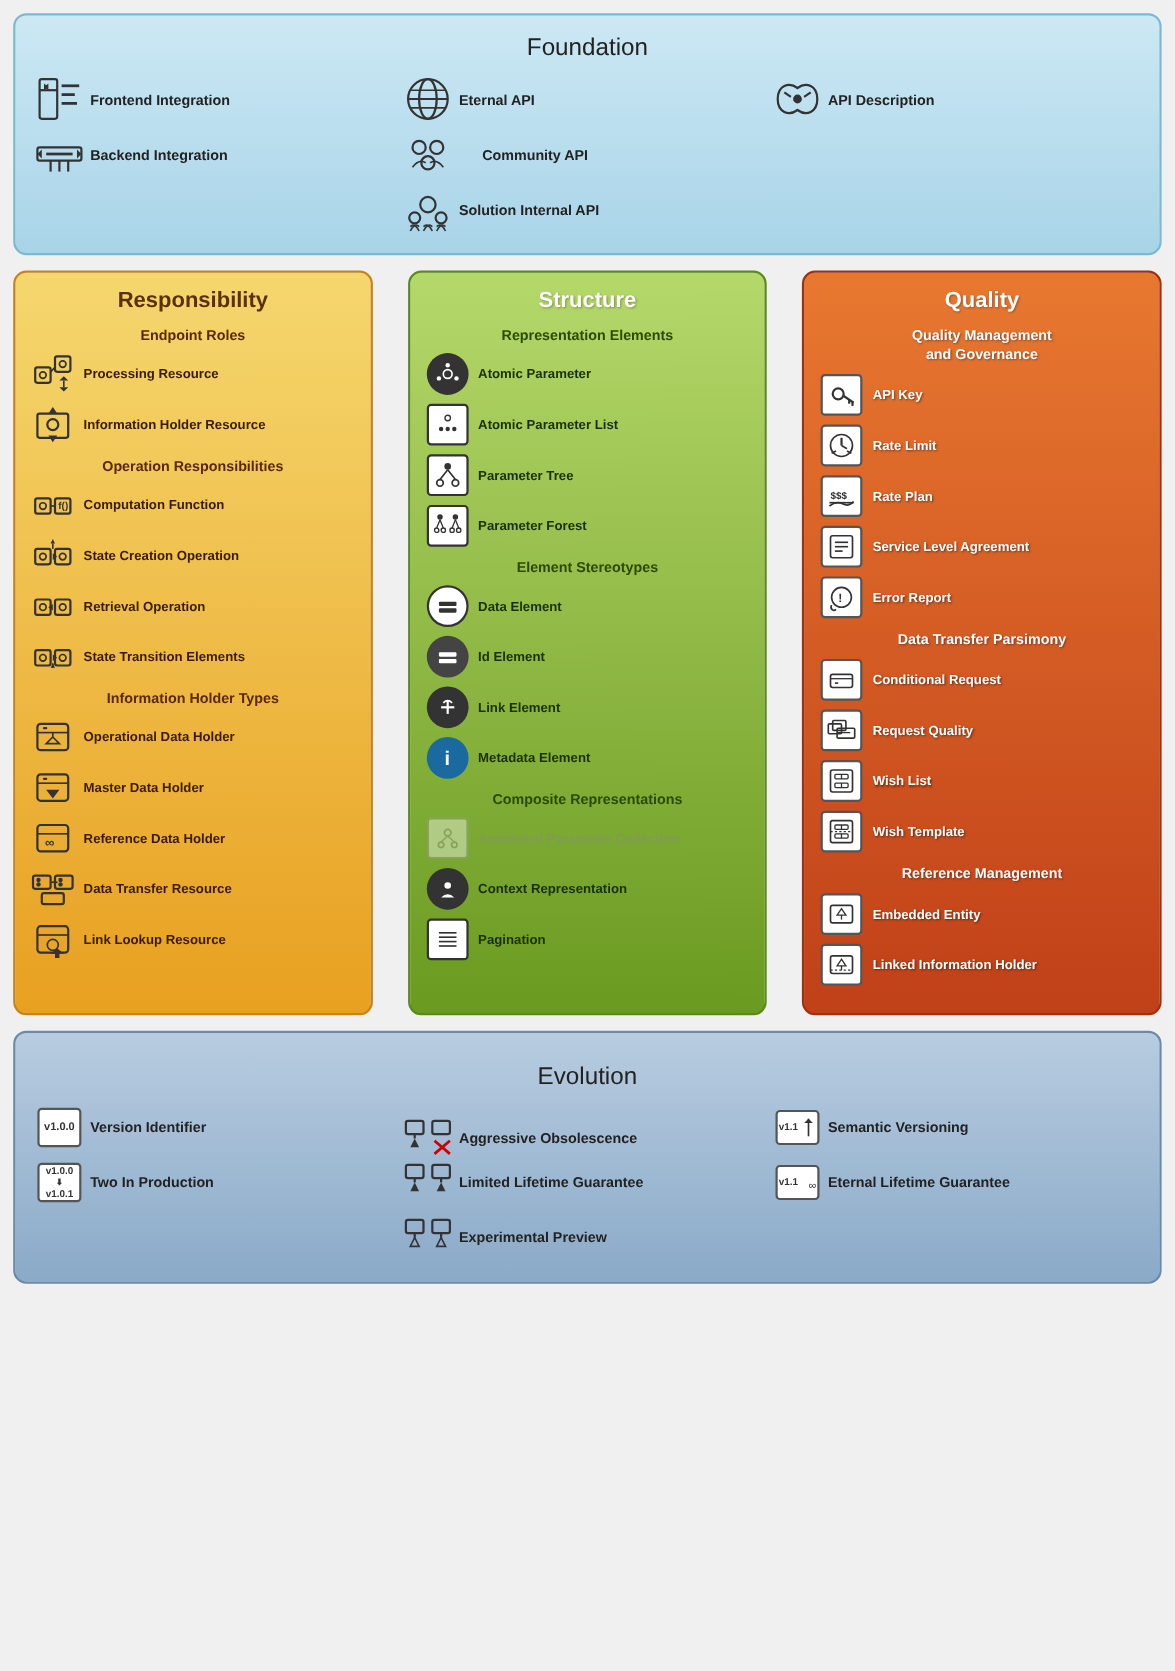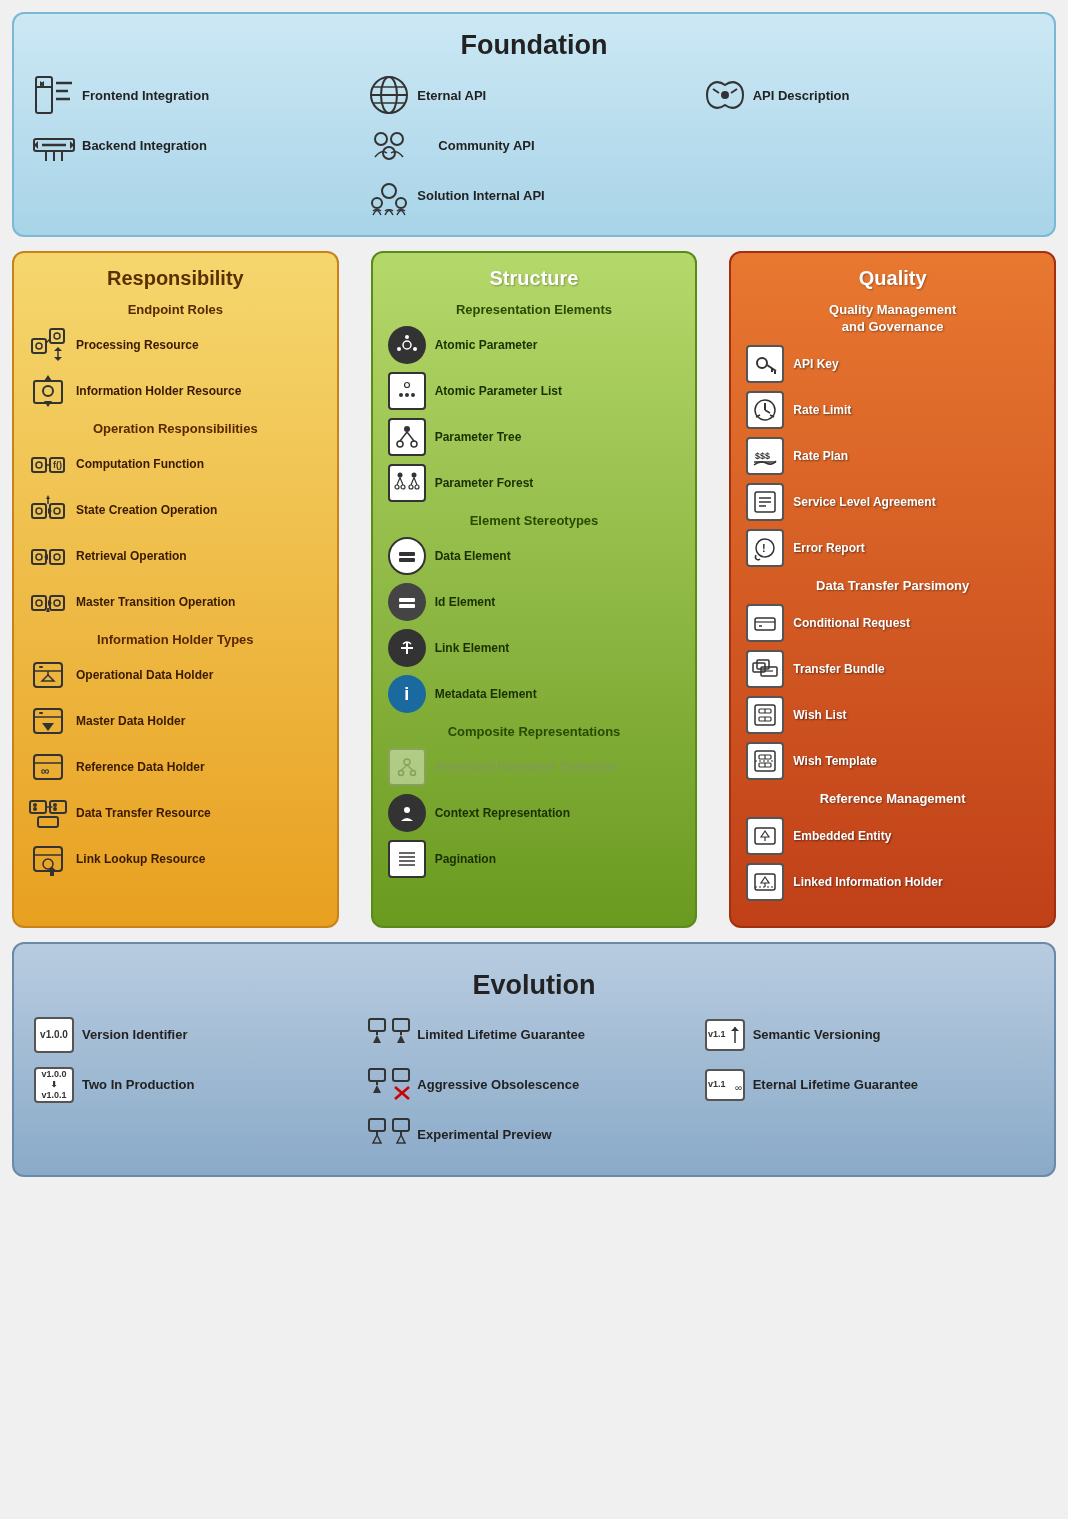--- a/index.html
+++ b/index.html
@@ -19,22 +19,22 @@
 
     
     .foundation-box {
       background: linear-gradient(180deg, #cce8f4 0%, #a8d4e8 100%);
       border: 2px solid #7ab8d4;
       border-radius: 12px;
       padding: 16px 20px 20px;
     }
     .section-title {
       text-align: center;
-      font-size: 27px;
-      font-weight: 700;
+      font-size: 22px;
+      font-weight: 400;
       margin-bottom: 14px;
       color: #222;
     }
     .foundation-grid {
       display: grid;
       grid-template-columns: 1fr 1fr 1fr;
       gap: 10px 6px;
     }
     .item-row {
       display: flex;
@@ -337,21 +337,21 @@
           <svg width="40" height="40" viewBox="0 0 40 40">
             <rect x="4" y="14" width="14" height="14" rx="2" fill="none" stroke="#333" stroke-width="2"></rect>
             <circle cx="11" cy="21" r="3" fill="none" stroke="#333" stroke-width="1.5"></circle>
             <rect x="22" y="14" width="14" height="14" rx="2" fill="none" stroke="#333" stroke-width="2"></rect>
             <circle cx="29" cy="21" r="3" fill="none" stroke="#333" stroke-width="1.5"></circle>
             <polygon points="20,18 24,21 20,24" fill="#333"></polygon>
             <polygon points="20,26 22,30 18,30" fill="#333"></polygon>
             <line x1="20" y1="26" x2="20" y2="30" stroke="#333" stroke-width="1.5"></line>
           </svg>
         </div>
-        <span class="col-item-label">Master Transition Operation</span>
+        <span class="col-item-label">State Transition Elements</span>
       </div>
 
       <div class="subsection-title">Information Holder Types</div>
 
       <div class="col-item">
         <div class="col-icon">
           <svg width="40" height="40" viewBox="0 0 40 40">
             <rect x="6" y="8" width="28" height="24" rx="3" fill="none" stroke="#333" stroke-width="2"></rect>
             <path d="M6,16 L34,16" stroke="#333" stroke-width="1.5"></path>
             <path d="M12,12 L14,12" stroke="#333" stroke-width="2" stroke-linecap="round"></path>
@@ -670,21 +670,21 @@
         <div class="col-icon">
           <div style="width:38px;height:38px;background:#fff;border:2px solid #555;border-radius:4px;display:flex;align-items:center;justify-content:center;">
             <svg width="28" height="28" viewBox="0 0 28 28">
               <rect x="2" y="8" width="12" height="9" rx="1" fill="none" stroke="#333" stroke-width="1.5"></rect>
               <rect x="6" y="5" width="12" height="9" rx="1" fill="none" stroke="#333" stroke-width="1.5"></rect>
               <rect x="10" y="12" width="16" height="9" rx="1" fill="none" stroke="#333" stroke-width="1.5"></rect>
               <line x1="10" y1="16" x2="22" y2="16" stroke="#333" stroke-width="1.2"></line>
             </svg>
           </div>
         </div>
-        <span class="col-item-label">Transfer Bundle</span>
+        <span class="col-item-label">Request Quality</span>
       </div>
 
       <div class="col-item">
         <div class="col-icon">
           <div style="width:38px;height:38px;background:#fff;border:2px solid #555;border-radius:4px;display:flex;align-items:center;justify-content:center;">
             <svg width="28" height="28" viewBox="0 0 28 28">
               <rect x="4" y="4" width="20" height="20" rx="2" fill="none" stroke="#333" stroke-width="1.5"></rect>
               <rect x="8" y="8" width="12" height="4" rx="1" fill="none" stroke="#333" stroke-width="1.2"></rect>
               <rect x="8" y="16" width="12" height="4" rx="1" fill="none" stroke="#333" stroke-width="1.2"></rect>
               <line x1="14" y1="8" x2="14" y2="12" stroke="#333" stroke-width="1.2"></line>
@@ -762,51 +762,51 @@
               <span>v1.0.0</span>
               <span style="font-size:8px;">⬇</span>
               <span>v1.0.1</span>
             </div>
           </div>
           <span class="item-label">Two In Production</span>
         </div>
       </div>
 
       <div>
+        <div class="item-row" style="margin-top:10px;">
+          <div class="col-icon">
+            <svg width="44" height="36" viewBox="0 0 44 36">
+              <rect x="2" y="2" width="16" height="12" rx="2" fill="none" stroke="#333" stroke-width="2"></rect>
+              <rect x="26" y="2" width="16" height="12" rx="2" fill="none" stroke="#333" stroke-width="2"></rect>
+              <polygon points="10,18 6,26 14,26" fill="#333"></polygon>
+              <line x1="10" y1="14" x2="10" y2="18" stroke="#333" stroke-width="2"></line>
+              <line x1="28" y1="20" x2="42" y2="32" stroke="#c00" stroke-width="2.5"></line>
+              <line x1="42" y1="20" x2="28" y2="32" stroke="#c00" stroke-width="2.5"></line>
+            </svg>
+          </div>
+          <span class="item-label">Aggressive Obsolescence</span>
+        </div>
         <div class="item-row">
           <div class="col-icon">
             <svg width="44" height="36" viewBox="0 0 44 36">
               <rect x="2" y="2" width="16" height="12" rx="2" fill="none" stroke="#333" stroke-width="2"></rect>
               <rect x="26" y="2" width="16" height="12" rx="2" fill="none" stroke="#333" stroke-width="2"></rect>
               <polygon points="10,18 6,26 14,26" fill="#333"></polygon>
               <polygon points="34,18 30,26 38,26" fill="#333"></polygon>
               <line x1="10" y1="14" x2="10" y2="18" stroke="#333" stroke-width="2"></line>
               <line x1="34" y1="14" x2="34" y2="18" stroke="#333" stroke-width="2"></line>
             </svg>
           </div>
           <span class="item-label">Limited Lifetime Guarantee</span>
         </div>
         <div class="item-row" style="margin-top:10px;">
           <div class="col-icon">
             <svg width="44" height="36" viewBox="0 0 44 36">
               <rect x="2" y="2" width="16" height="12" rx="2" fill="none" stroke="#333" stroke-width="2"></rect>
               <rect x="26" y="2" width="16" height="12" rx="2" fill="none" stroke="#333" stroke-width="2"></rect>
-              <polygon points="10,18 6,26 14,26" fill="#333"></polygon>
-              <line x1="10" y1="14" x2="10" y2="18" stroke="#333" stroke-width="2"></line>
-              <line x1="28" y1="20" x2="42" y2="32" stroke="#c00" stroke-width="2.5"></line>
-              <line x1="42" y1="20" x2="28" y2="32" stroke="#c00" stroke-width="2.5"></line>
-            </svg>
-          </div>
-          <span class="item-label">Aggressive Obsolescence</span>
-        </div>
-        <div class="item-row" style="margin-top:10px;">
-          <div class="col-icon">
-            <svg width="44" height="36" viewBox="0 0 44 36">
-              <rect x="2" y="2" width="16" height="12" rx="2" fill="none" stroke="#333" stroke-width="2"></rect>
-              <rect x="26" y="2" width="16" height="12" rx="2" fill="none" stroke="#333" stroke-width="2"></rect>
               <polygon points="10,18 6,26 14,26" fill="none" stroke="#333" stroke-width="1.5"></polygon>
               <polygon points="34,18 30,26 38,26" fill="none" stroke="#333" stroke-width="1.5"></polygon>
               <line x1="10" y1="14" x2="10" y2="18" stroke="#333" stroke-width="2"></line>
               <line x1="34" y1="14" x2="34" y2="18" stroke="#333" stroke-width="2"></line>
             </svg>
           </div>
           <span class="item-label">Experimental Preview</span>
         </div>
       </div>
 

